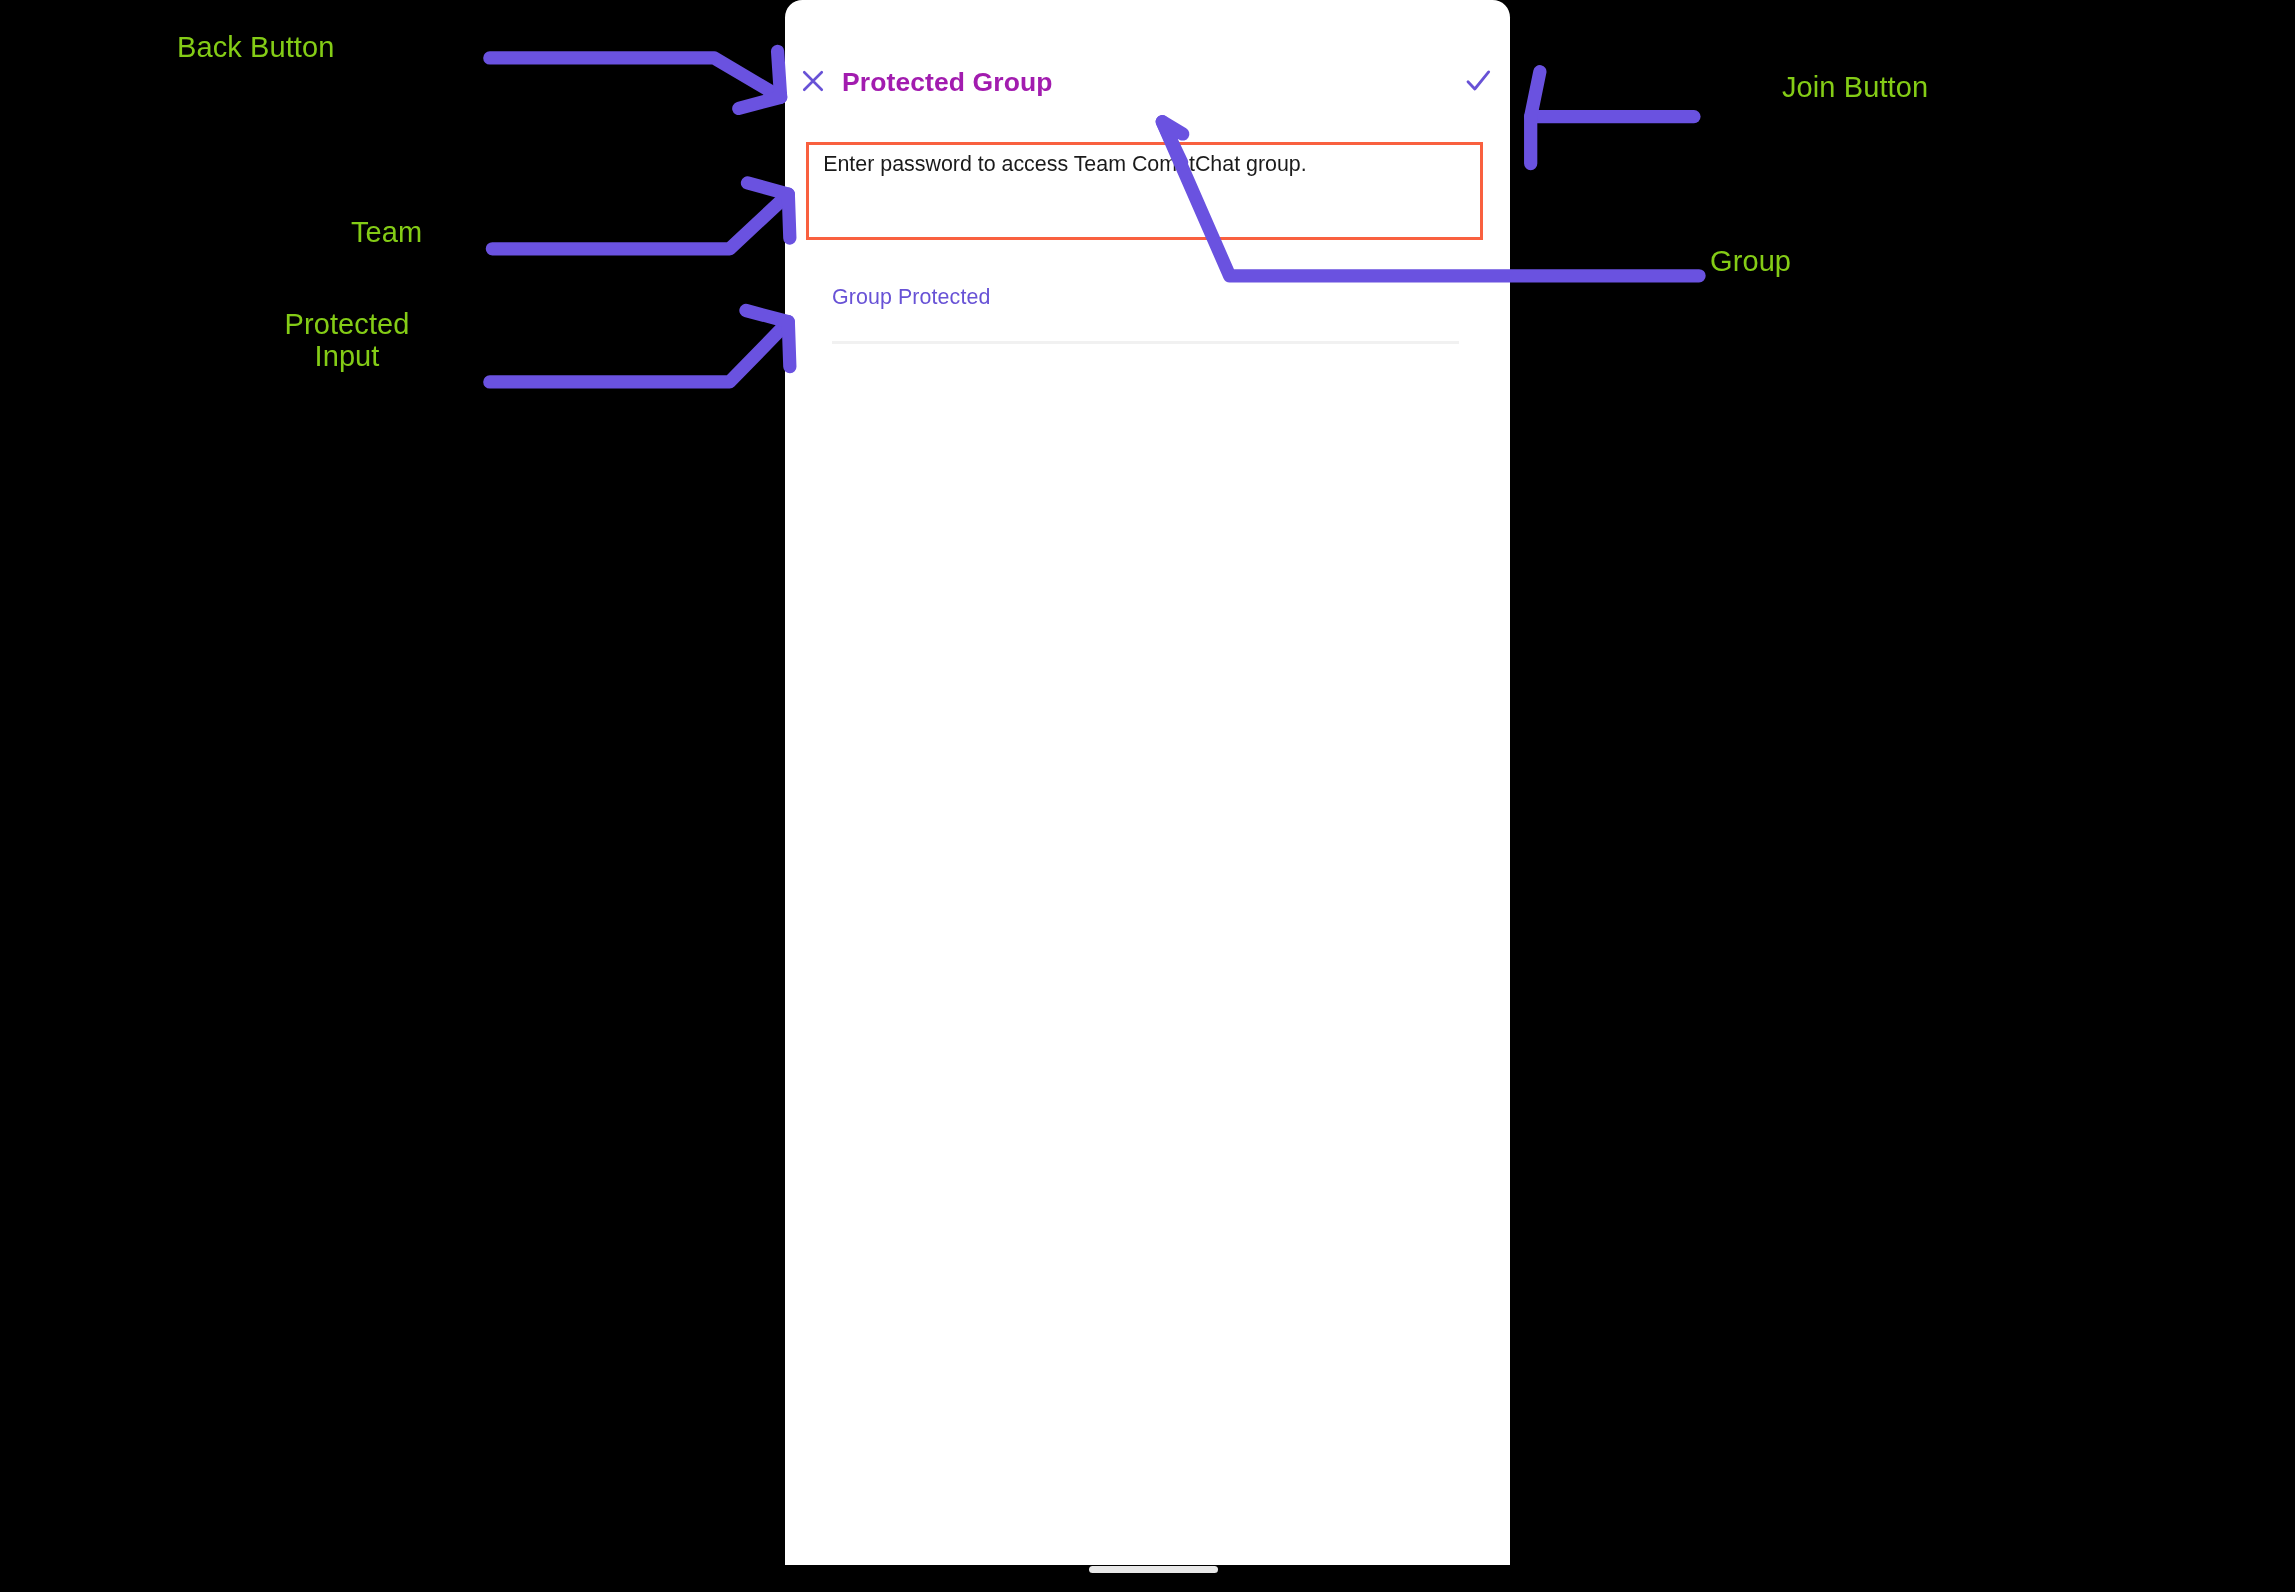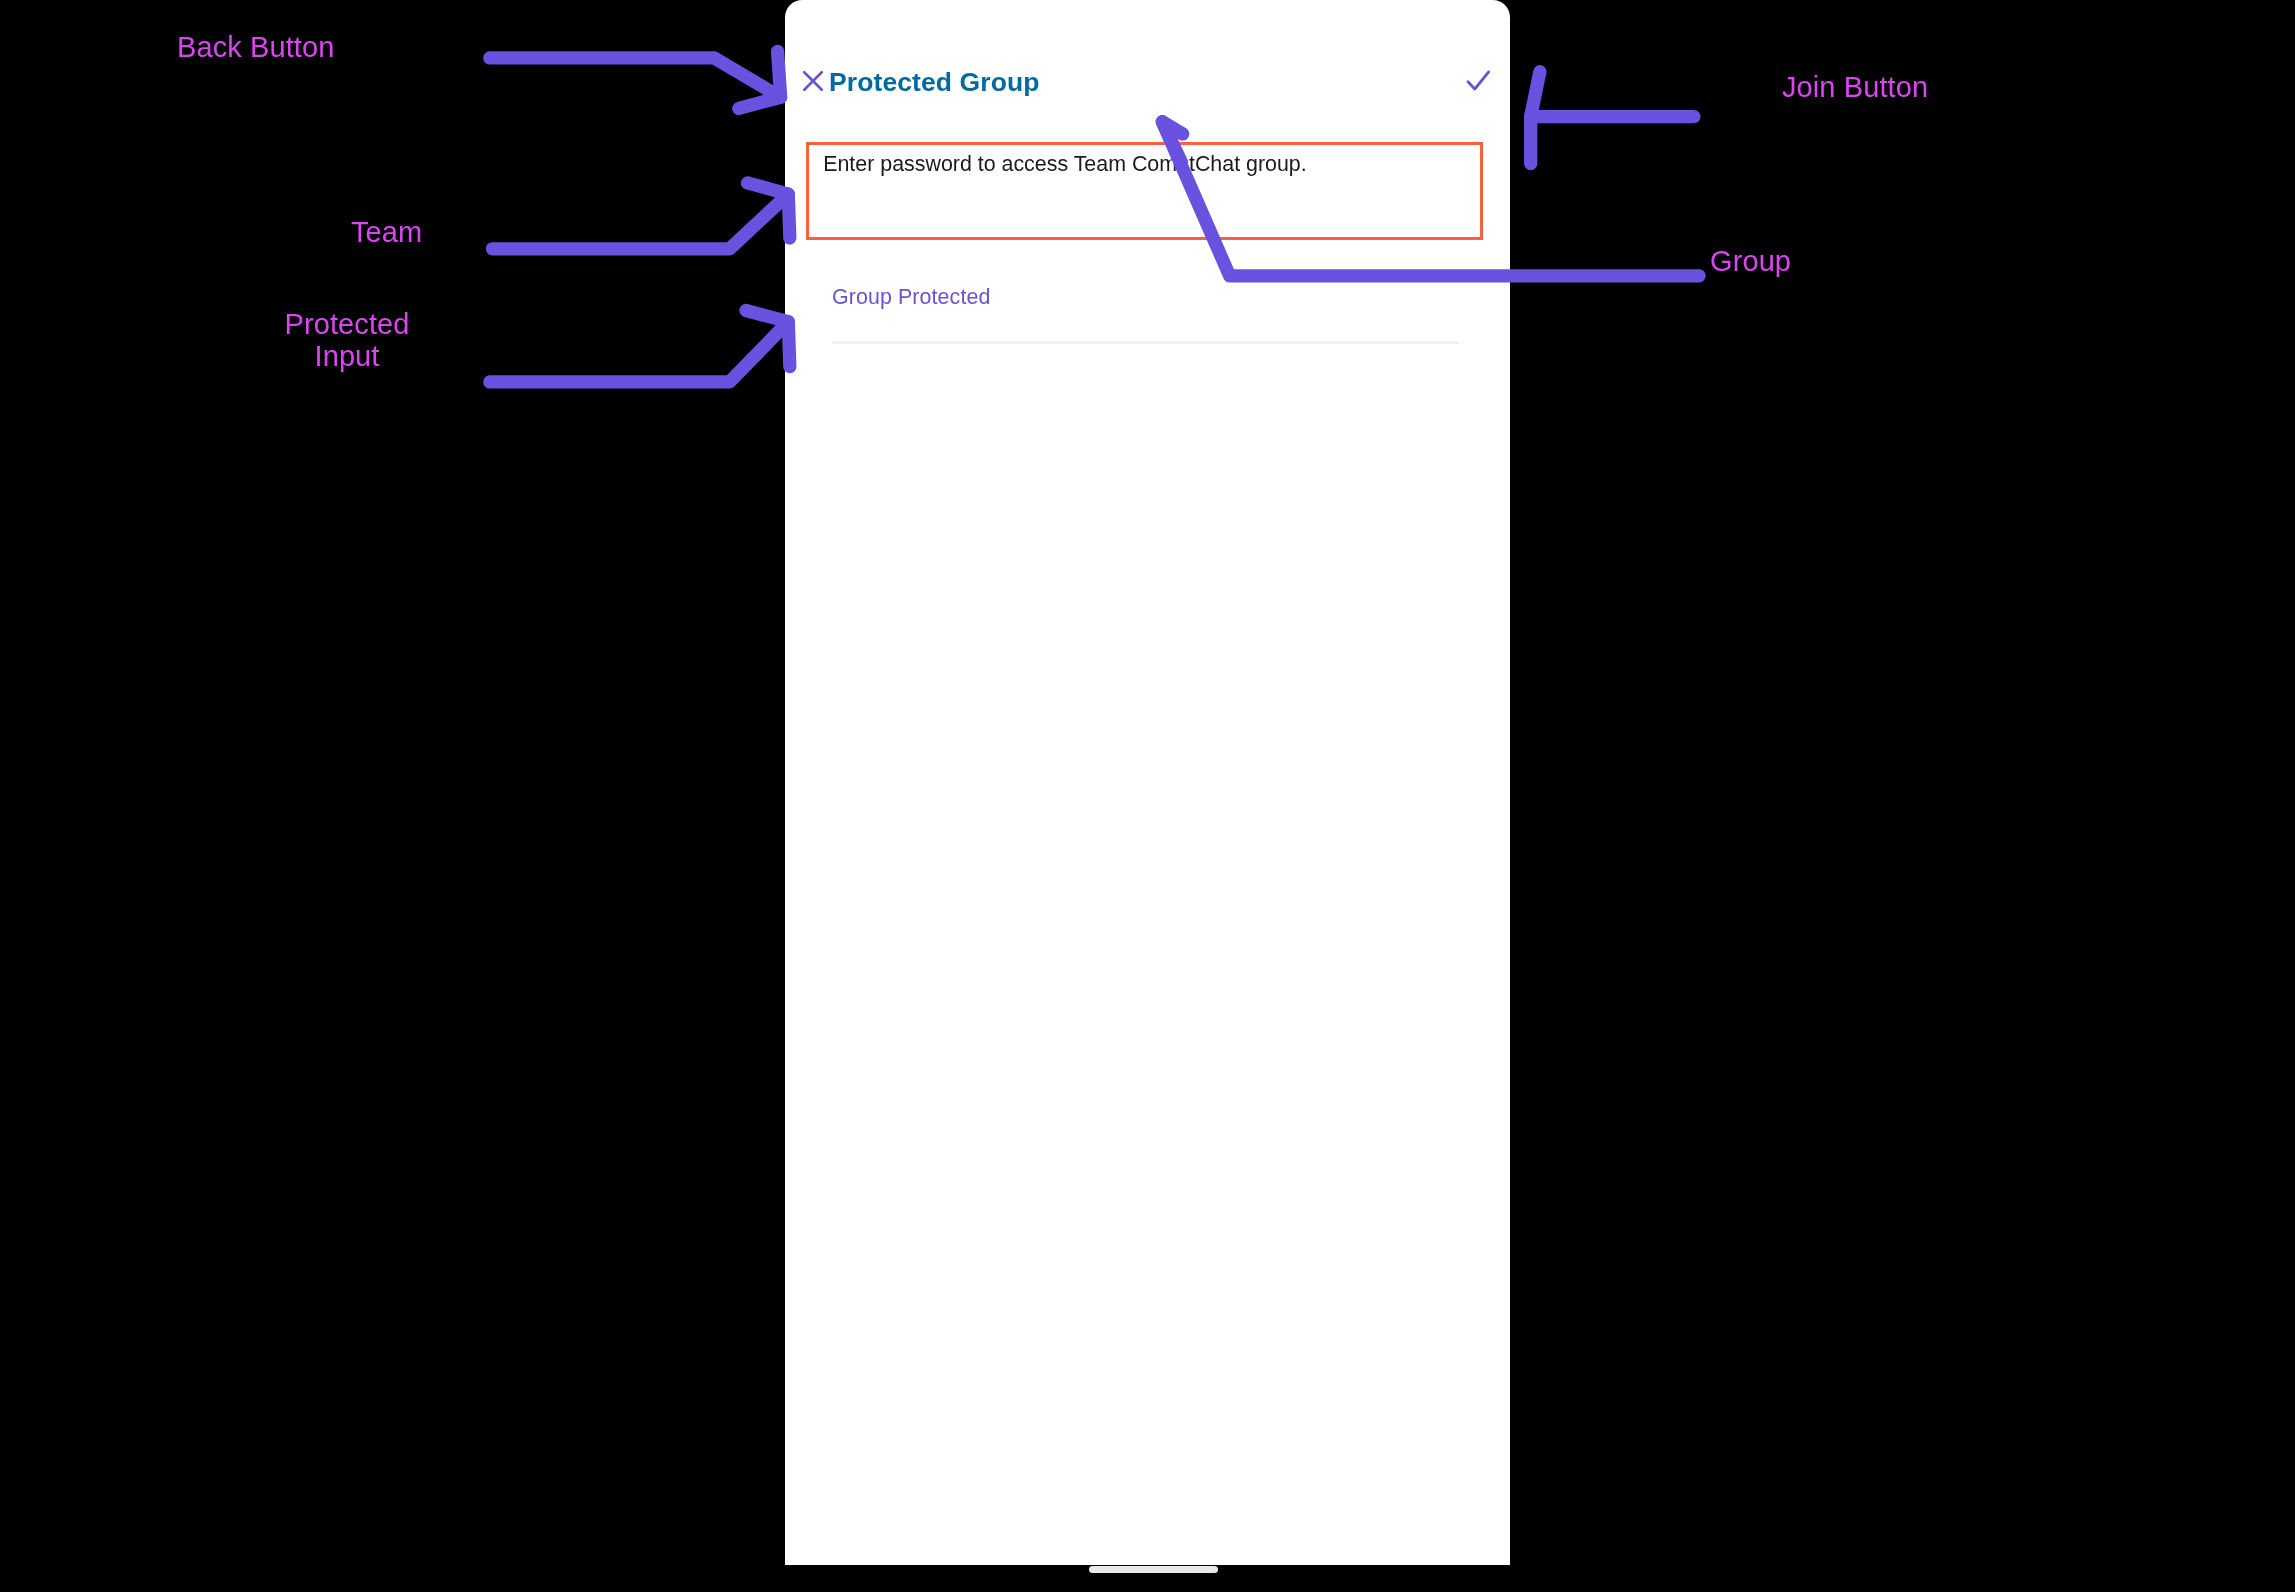--- a/index.html
+++ b/index.html
@@ -67,25 +67,25 @@
     top: 19.4px;
     width: 32px;
     height: 32px;
     display: flex;
     align-items: center;
     justify-content: center;
     cursor: pointer;
   }
   .appbar-title {
     position: absolute;
-    left: 44px;
+    left: 57px;
     top: 20.4px;
     font-size: 26.5px;
     font-weight: bold;
-    color: #0369a1;
+    color: #a21caf;
     letter-spacing: 0.1px;
   }
   .appbar-join {
     position: absolute;
     right: 15.3px;
     top: 18.4px;
     width: 34px;
     height: 34px;
     display: flex;
     align-items: center;
@@ -156,21 +156,21 @@
     top: 1566px;
     width: 129px;
     height: 7.1px;
     background: #e8e8e8;
     border-radius: 4.1px;
   }
 
   
   .anno {
     position: absolute;
-    color: #d946ef;
+    color: #84cc16;
     font-size: 29px;
     line-height: 1.12;
     white-space: pre;
     letter-spacing: 0.1px;
   }
   #anno-back     { left: 177px;  top: 31px;  }
   #anno-label    { left: 351px;  top: 216px; }
   #anno-password { left: 227px;  top: 308px; text-align: center; width: 240px; }
   #anno-join     { left: 1782px; top: 71px; }
   #anno-title    { left: 1710px; top: 245px; }

